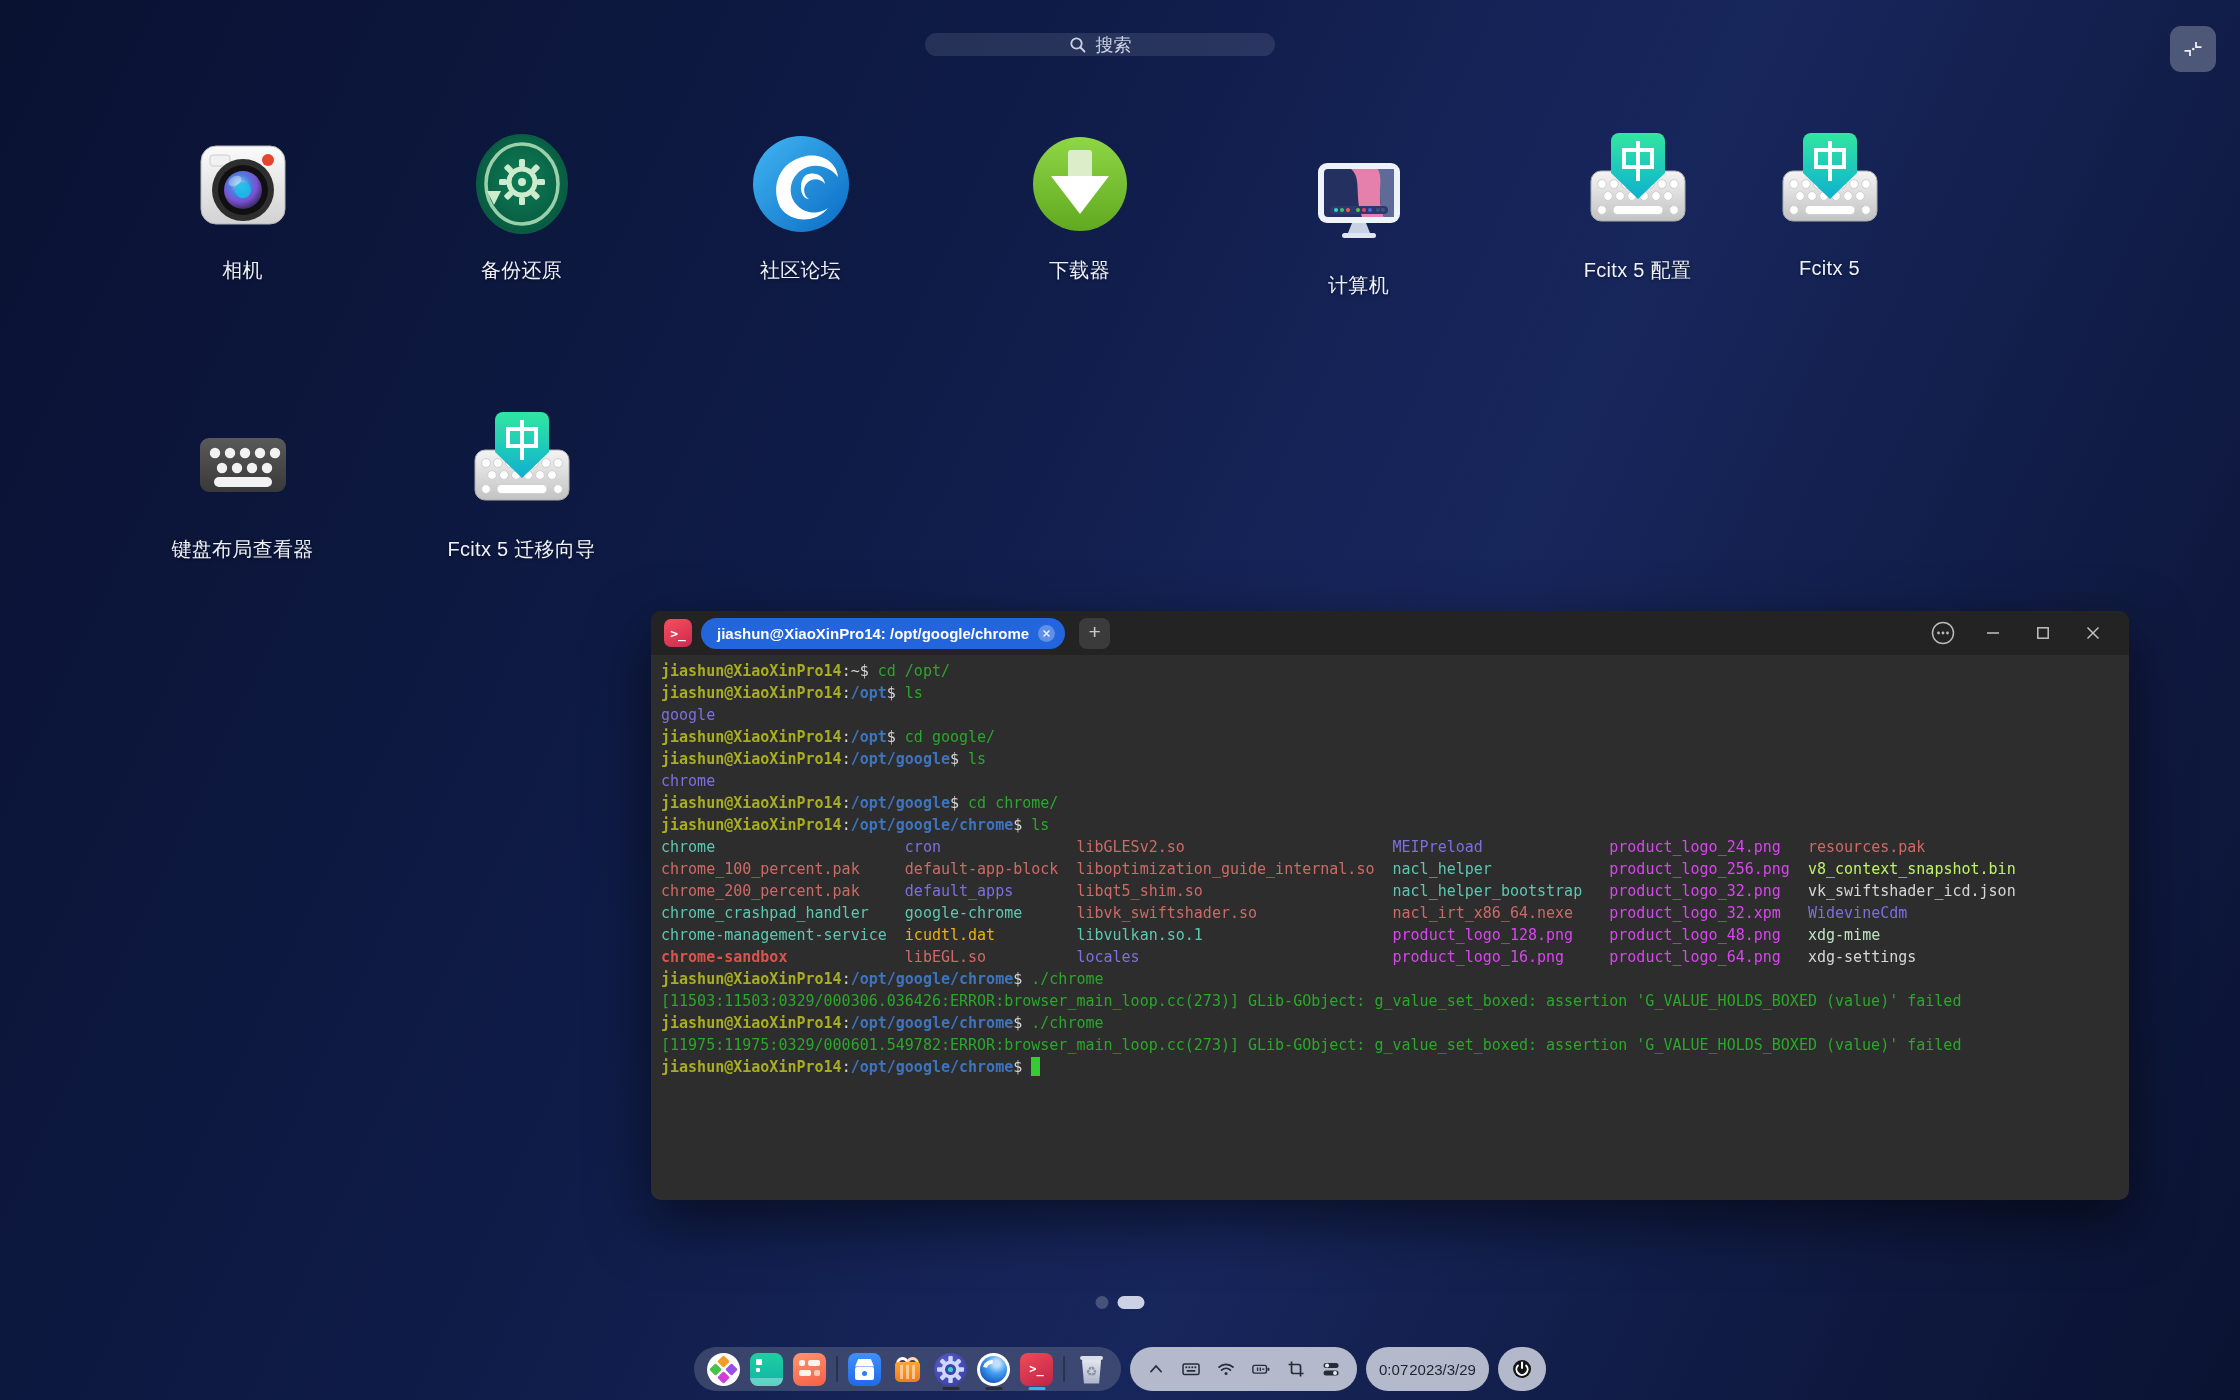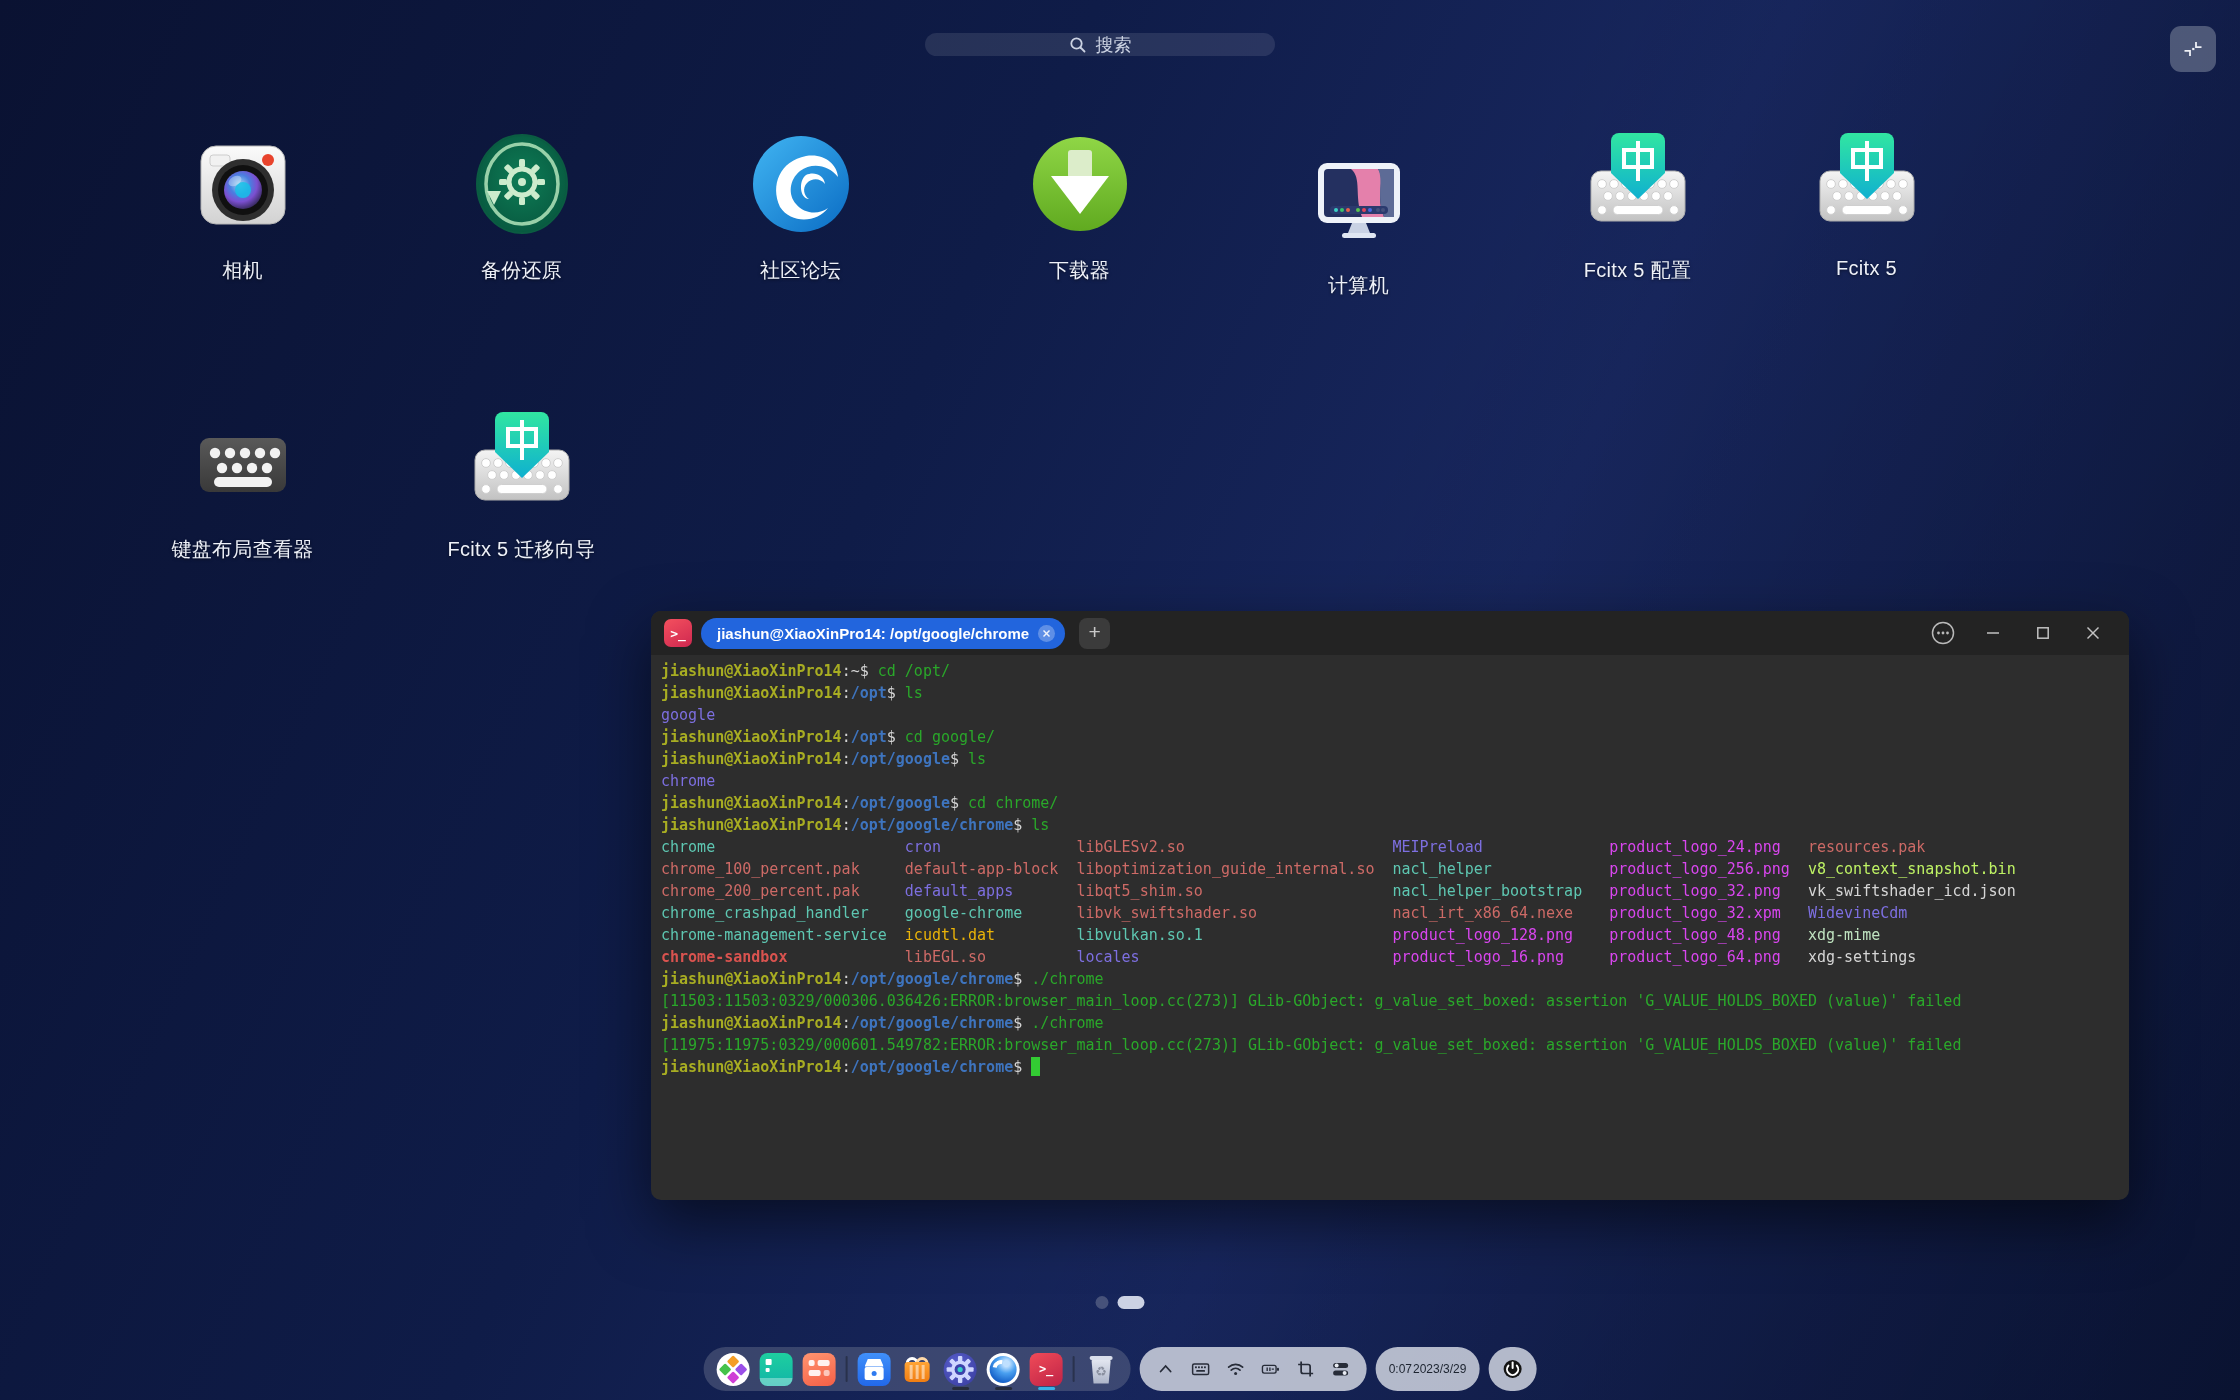--- a/index.html
+++ b/index.html
@@ -74,21 +74,21 @@
   .cursor { display:inline-block; width:9px; height:19px; background:#33cc33;
             vertical-align:text-bottom; }
 
   
   .dock { position:absolute; left:50%; bottom:9px; transform:translateX(-50%);
           display:flex; align-items:center; gap:9px; }
   .pill { height:44px; border-radius:22px; display:flex; align-items:center; }
   .pill.apps { background:rgba(122,130,152,0.38); padding:0 13px; gap:10px; }
   .pill.light{ background:rgba(208,213,224,0.85); }
   .pill.tray { padding:0 16px; gap:15px; }
-  .pill.clock{ padding:0 13px; gap:1px; color:#1d2430; font-size:12px; cursor:default; }
+  .pill.clock{ padding:0 13px; gap:1px; color:#1d2430; font-size:15px; cursor:default; }
   .pill.power{ width:48px; justify-content:center; }
   .dk-wrap { position:relative; width:33px; height:44px; display:flex;
              align-items:center; justify-content:center; cursor:pointer; }
   .dk { width:33px; height:33px; border-radius:8px; position:relative; overflow:hidden; }
   .dk.round { border-radius:50%; }
   .dock-sep { width:2px; height:26px; background:rgba(28,33,48,0.55); border-radius:1px; }
   .dk-ind { position:absolute; bottom:1px; left:50%; transform:translateX(-50%);
             width:17px; height:3px; border-radius:2px; }
   .dk-ind.running { background:#262c3c; }
   .dk-ind.active  { background:#38b2e8; }
@@ -256,21 +256,21 @@
             <circle cx="91" cy="81" r="4.4"></circle>
  </g>
  <g transform="translate(28,4)">
   <path d="M8,0 h38 a8,8 0 0 1 8,8 v32 L27,66 L0,40 v-32 a8,8 0 0 1 8,-8 Z" fill="url(#fxG)"></path>
   <rect x="13" y="17" width="28" height="17" fill="none" stroke="#ffffff" stroke-width="4"></rect>
   <line x1="27" y1="8" x2="27" y2="48" stroke="#ffffff" stroke-width="4"></line>
  </g>
 </svg></div>
       <div class="app-label">Fcitx 5 配置</div>
     </div>
-    <div class="app-cell" style="left: 1727px; top: 129px; text-align: center;">
+    <div class="app-cell" style="left: 1690px; top: 129px; text-align: center;">
       <div class="app-icon"><svg viewBox="0 0 110 110" width="110" height="110">
  <rect x="8" y="42" width="94" height="50" rx="10" fill="url(#kbG)" stroke="#adadad"></rect>
  <g fill="#ffffff" stroke="#cfcfcf">
   <circle cx="19" cy="55" r="4.4"></circle>
             <circle cx="31" cy="55" r="4.4"></circle>
             <circle cx="43" cy="55" r="4.4"></circle>
   <circle cx="55" cy="55" r="4.4"></circle>
             <circle cx="67" cy="55" r="4.4"></circle>
             <circle cx="79" cy="55" r="4.4"></circle>
             <circle cx="91" cy="55" r="4.4"></circle>

